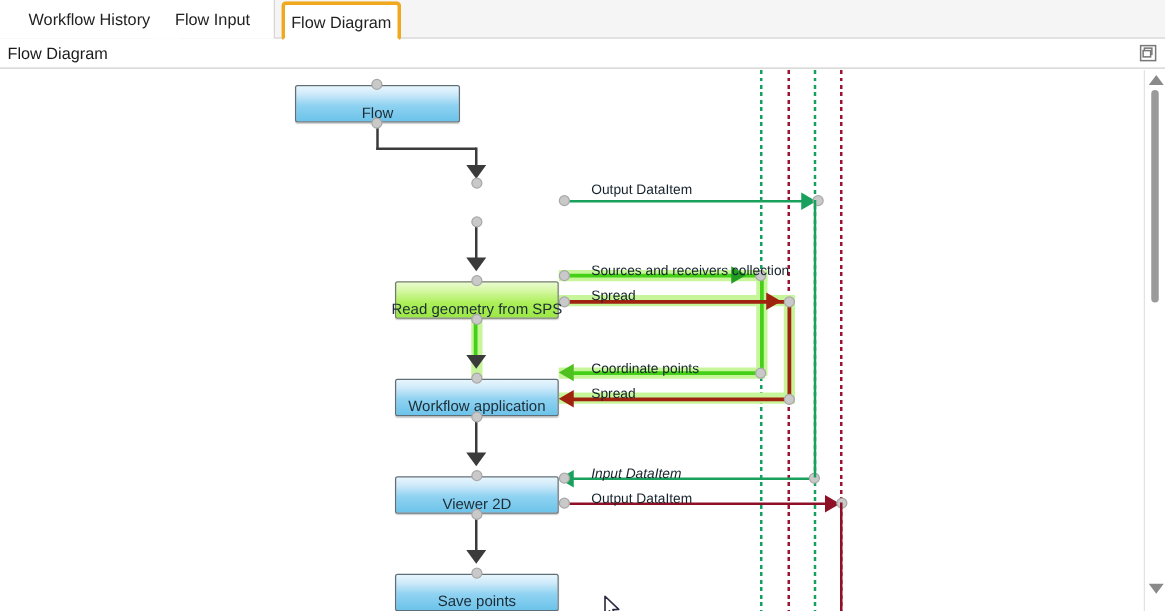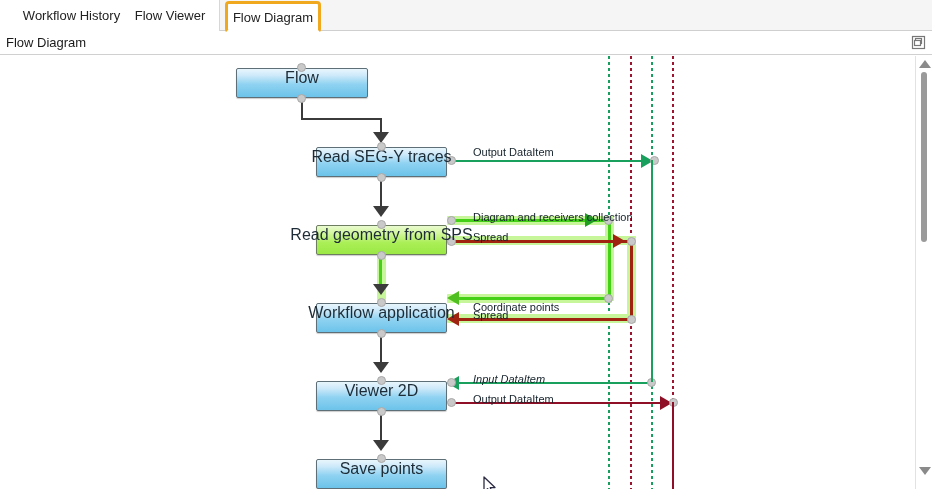--- a/index.html
+++ b/index.html
@@ -72,22 +72,22 @@
   .guide.r{
     background:repeating-linear-gradient(to bottom,#9e1430 0 3px,rgba(0,0,0,0) 3px 6px);
   }
 
   
   .node{
     position:absolute;
     box-sizing:border-box;
     border:1px solid #5f6f78;
     border-radius:2px;
-    display:flex;align-items:flex-start;justify-content:center;
-    font-size:16px;color:#1d2c36;
+    display:flex;align-items:flex-end;justify-content:center;
+    font-size:12px;color:#1d2c36;
     box-shadow:0 1px 1px rgba(0,0,0,.20);
     cursor:pointer;
     white-space:nowrap;
   }
   .node.blue{
     background:linear-gradient(to bottom,#e8f6fd 0%,#cfeafa 22%,#8fd2f1 55%,#6cc3ea 100%);
   }
   .node.green{
     background:linear-gradient(to bottom,#e9fbd0 0%,#d4f7a0 25%,#aaef56 60%,#9be845 100%);
     border-color:#6d7d5f;
@@ -148,21 +148,21 @@
   #cursor{position:absolute;left:483px;top:420px;pointer-events:none;}
 </style>
 </head>
 <body>
 
 <div id="tabbar">
   <div class="tab inactive" id="tab0">
     <span>Workflow History</span>
   </div>
   <div class="tab inactive" id="tab1">
-    <span>Flow Viewer</span>
+    <span>Flow Input</span>
   </div>
   <div class="tab active" id="tab2">
     <span>Flow Diagram</span>
   </div>
 </div>
 
 <div id="subheader">
   <div id="subtitle">Flow Diagram</div>
   <div id="restore-ic">
     <svg width="15" height="15" viewBox="0 0 15 15">
@@ -242,23 +242,20 @@
   <div class="seg v-red" style="left:672px;top:346px;height:87px;"></div>
 
   <div class="seg v-green" style="left:651px;top:104px;height:222px;"></div>
 
   <div class="node blue" id="n-flow" style="left:236px;top:12px;width:132px;height:30px;">
     <span>Flow</span>
   </div>
   <div class="port" style="left:297px;top:7px;"></div>
   <div class="port" style="left:297px;top:38px;"></div>
 
-  <div class="node blue" id="n-read" style="left:316px;top:91px;width:131px;height:30px;">
-    <span>Read SEG-Y traces</span>
-  </div>
   <div class="port" style="left:377px;top:86px;"></div>
   <div class="port" style="left:377px;top:117px;"></div>
 
   <div class="node green" id="n-load" style="left:316px;top:169px;width:131px;height:30px;">
     <span>Read geometry from SPS</span>
   </div>
   <div class="port" style="left:377px;top:164px;"></div>
   <div class="port" style="left:377px;top:195px;"></div>
 
   <div class="node blue" id="n-geom" style="left:316px;top:247px;width:131px;height:30px;">
@@ -272,23 +269,23 @@
   </div>
   <div class="port" style="left:377px;top:320px;"></div>
   <div class="port" style="left:377px;top:351px;"></div>
 
   <div class="node blue" id="n-save" style="left:316px;top:403px;width:131px;height:30px;">
     <span>Save points</span>
   </div>
   <div class="port" style="left:377px;top:398px;"></div>
 
   <div class="lbl" style="left:473px;top:90px;">Output DataItem</div>
-  <div class="lbl" style="left:473px;top:155px;">Diagram and receivers collection</div>
+  <div class="lbl" style="left:473px;top:155px;">Sources and receivers collection</div>
   <div class="lbl" style="left:473px;top:175px;">Spread</div>
-  <div class="lbl" style="left:473px;top:233px;margin-top:12px;">Coordinate points</div>
+  <div class="lbl" style="left:473px;top:233px;">Coordinate points</div>
   <div class="lbl" style="left:473px;top:253px;">Spread</div>
   <div class="lbl" style="left:473px;top:317px;font-style:italic;">Input DataItem</div>
   <div class="lbl" style="left:473px;top:337px;">Output DataItem</div>
 
   <div id="cursor">
     <svg width="16" height="22" viewBox="0 0 16 22">
       <path d="M1,1 L1,16 L4.6,12.6 L7.2,18.6 L9.8,17.4 L7.3,11.7 L12,11.5 Z" fill="#ffffff" stroke="#2b2b44" stroke-width="1.3" stroke-linejoin="round"></path>
     </svg>
   </div>
 </div>

